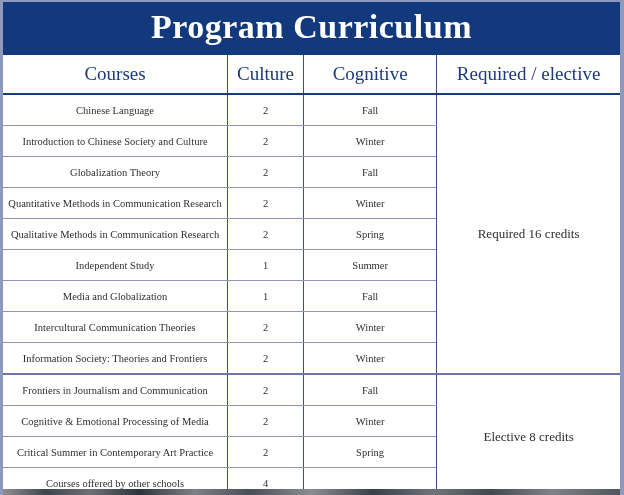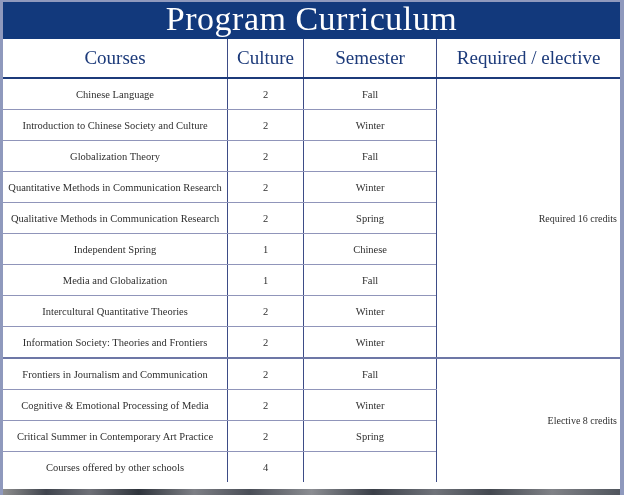--- a/index.html
+++ b/index.html
@@ -13,25 +13,26 @@
     width: 624px;
     height: 495px;
     box-sizing: border-box;
     border-left: 3px solid #8f99bd;
     border-right: 4px solid #8f99bd;
     border-top: 2px solid #8f99bd;
     background: #ffffff;
     overflow: hidden;
   }
   .title-bar {
-    height: 37px;
+    height: 53px;
     background: #12397c;
     display: flex;
     align-items: center;
     justify-content: center;
+    font-weight: bold;
   }
   .title-bar .title {
     color: #ffffff;
     font-size: 34px;
     letter-spacing: 0.5px;
     line-height: 1;
     padding-bottom: 4px;
   }
   table.curriculum {
     width: 100%;
@@ -73,23 +74,22 @@
     border-left: 1px solid #3d4c86;
     border-right: 1px solid #3d4c86;
     background: #ffffff;
   }
   td:first-child { border-left: none; }
   td:last-child  { border-right: none; }
   tbody tr:first-child td { border-top: none; }
   tbody tr:last-child td  { border-bottom: none; }
   tr.section-start td { border-top: 2px solid #6d77a6; }
   td.group-cell {
-    font-size: 10px;
+    font-size: 13px;
     border-bottom: none;
-    text-align: right;
   }
   .bottom-strip {
     position: absolute;
     left: 0;
     bottom: 0;
     width: 100%;
     height: 6px;
     background: linear-gradient(90deg,
       #8e8e8e 0%, #3f444d 7%, #6e7077 14%, #2f343c 22%,
       #7d7f85 31%, #4a4e57 40%, #8b8d92 50%, #3a3f48 60%,
@@ -109,21 +109,21 @@
     <colgroup>
       <col class="c-course">
       <col class="c-credit">
       <col class="c-semester">
       <col class="c-req">
     </colgroup>
     <thead>
       <tr>
         <th>Courses</th>
         <th>Culture</th>
-        <th>Semester</th>
+        <th>Cognitive</th>
         <th>Required / elective</th>
       </tr>
     </thead>
     <tbody>
         <tr>
           <td>Chinese Language</td>
           <td>2</td>
           <td>Fall</td>
           <td rowspan="9" class="group-cell">Required 16 credits</td>
         </tr>
@@ -141,31 +141,31 @@
           <td>Quantitative Methods in Communication Research</td>
           <td>2</td>
           <td>Winter</td>
         </tr>
         <tr>
           <td>Qualitative Methods in Communication Research</td>
           <td>2</td>
           <td>Spring</td>
         </tr>
         <tr>
-          <td>Independent Spring</td>
+          <td>Independent Study</td>
           <td>1</td>
-          <td>Chinese</td>
+          <td>Summer</td>
         </tr>
         <tr>
           <td>Media and Globalization</td>
           <td>1</td>
           <td>Fall</td>
         </tr>
         <tr>
-          <td>Intercultural Quantitative Theories</td>
+          <td>Intercultural Communication Theories</td>
           <td>2</td>
           <td>Winter</td>
         </tr>
         <tr>
           <td>Information Society: Theories and Frontiers</td>
           <td>2</td>
           <td>Winter</td>
         </tr>
         <tr class="section-start">
           <td>Frontiers in Journalism and Communication</td>

